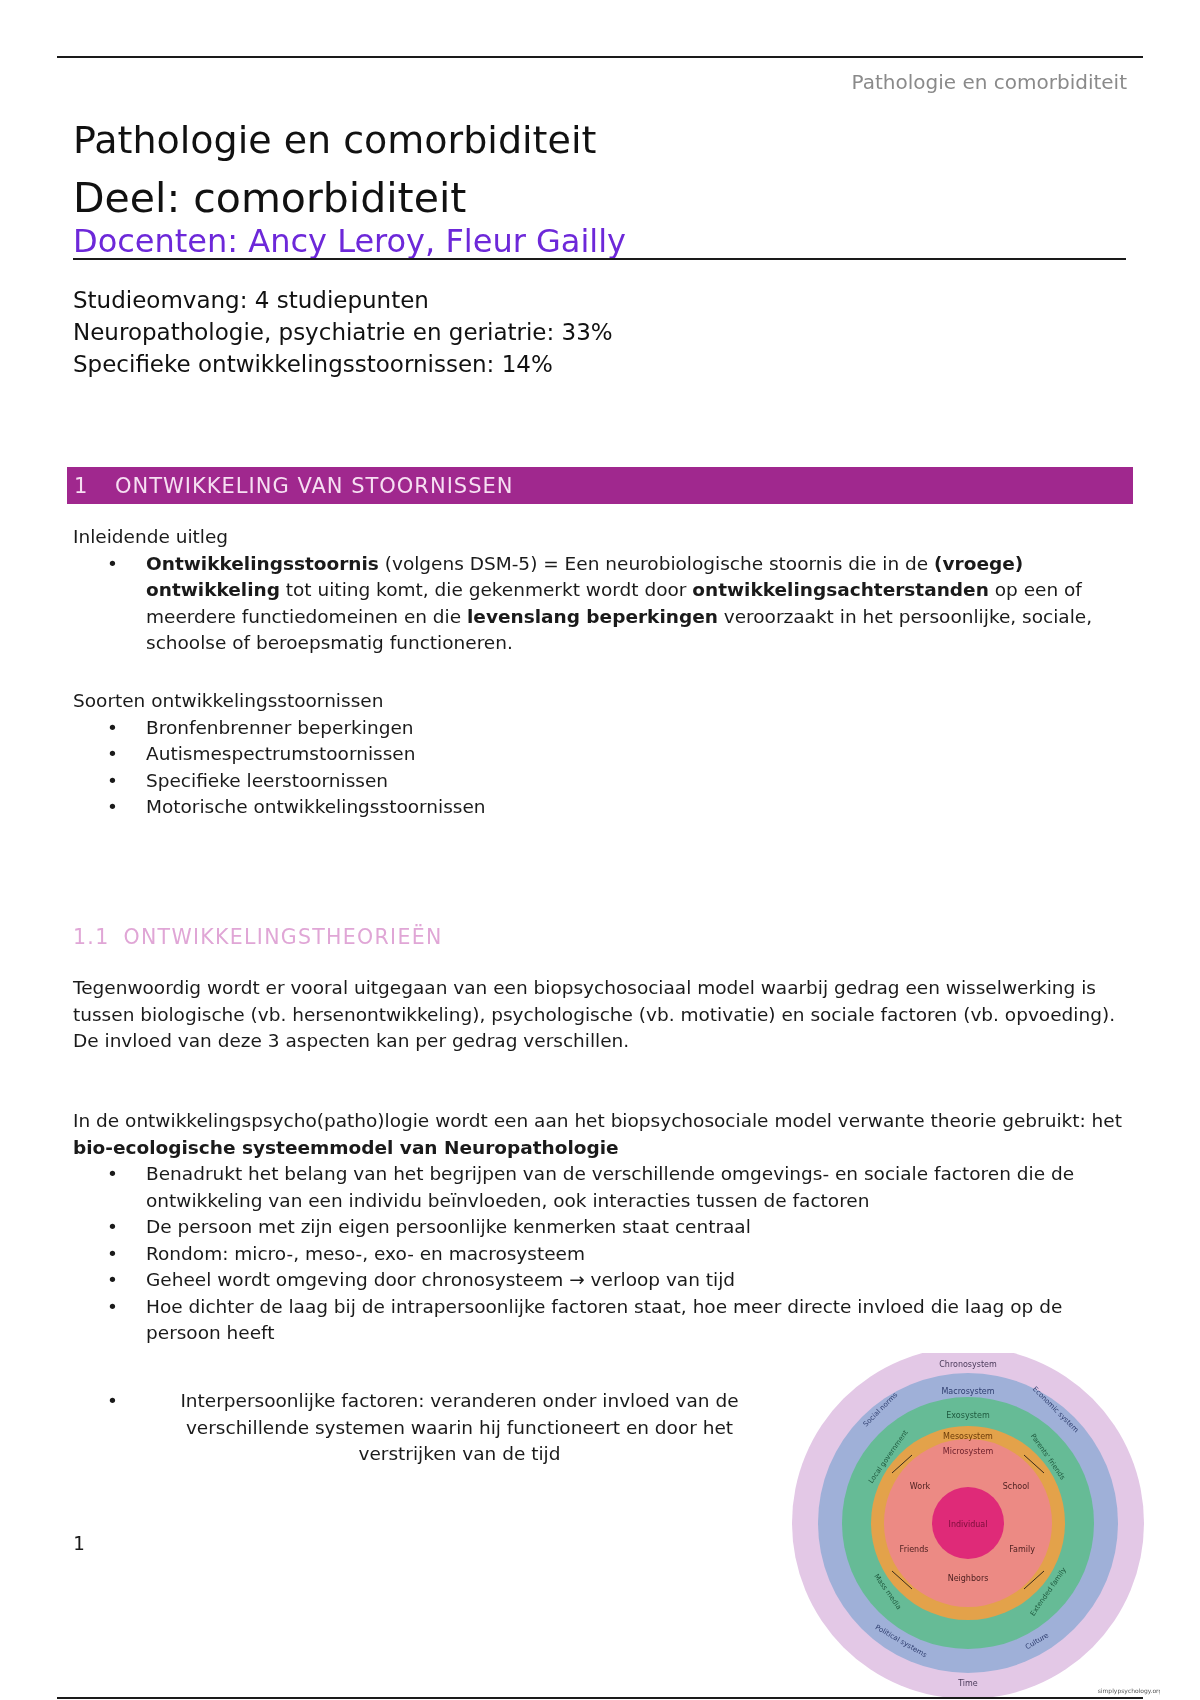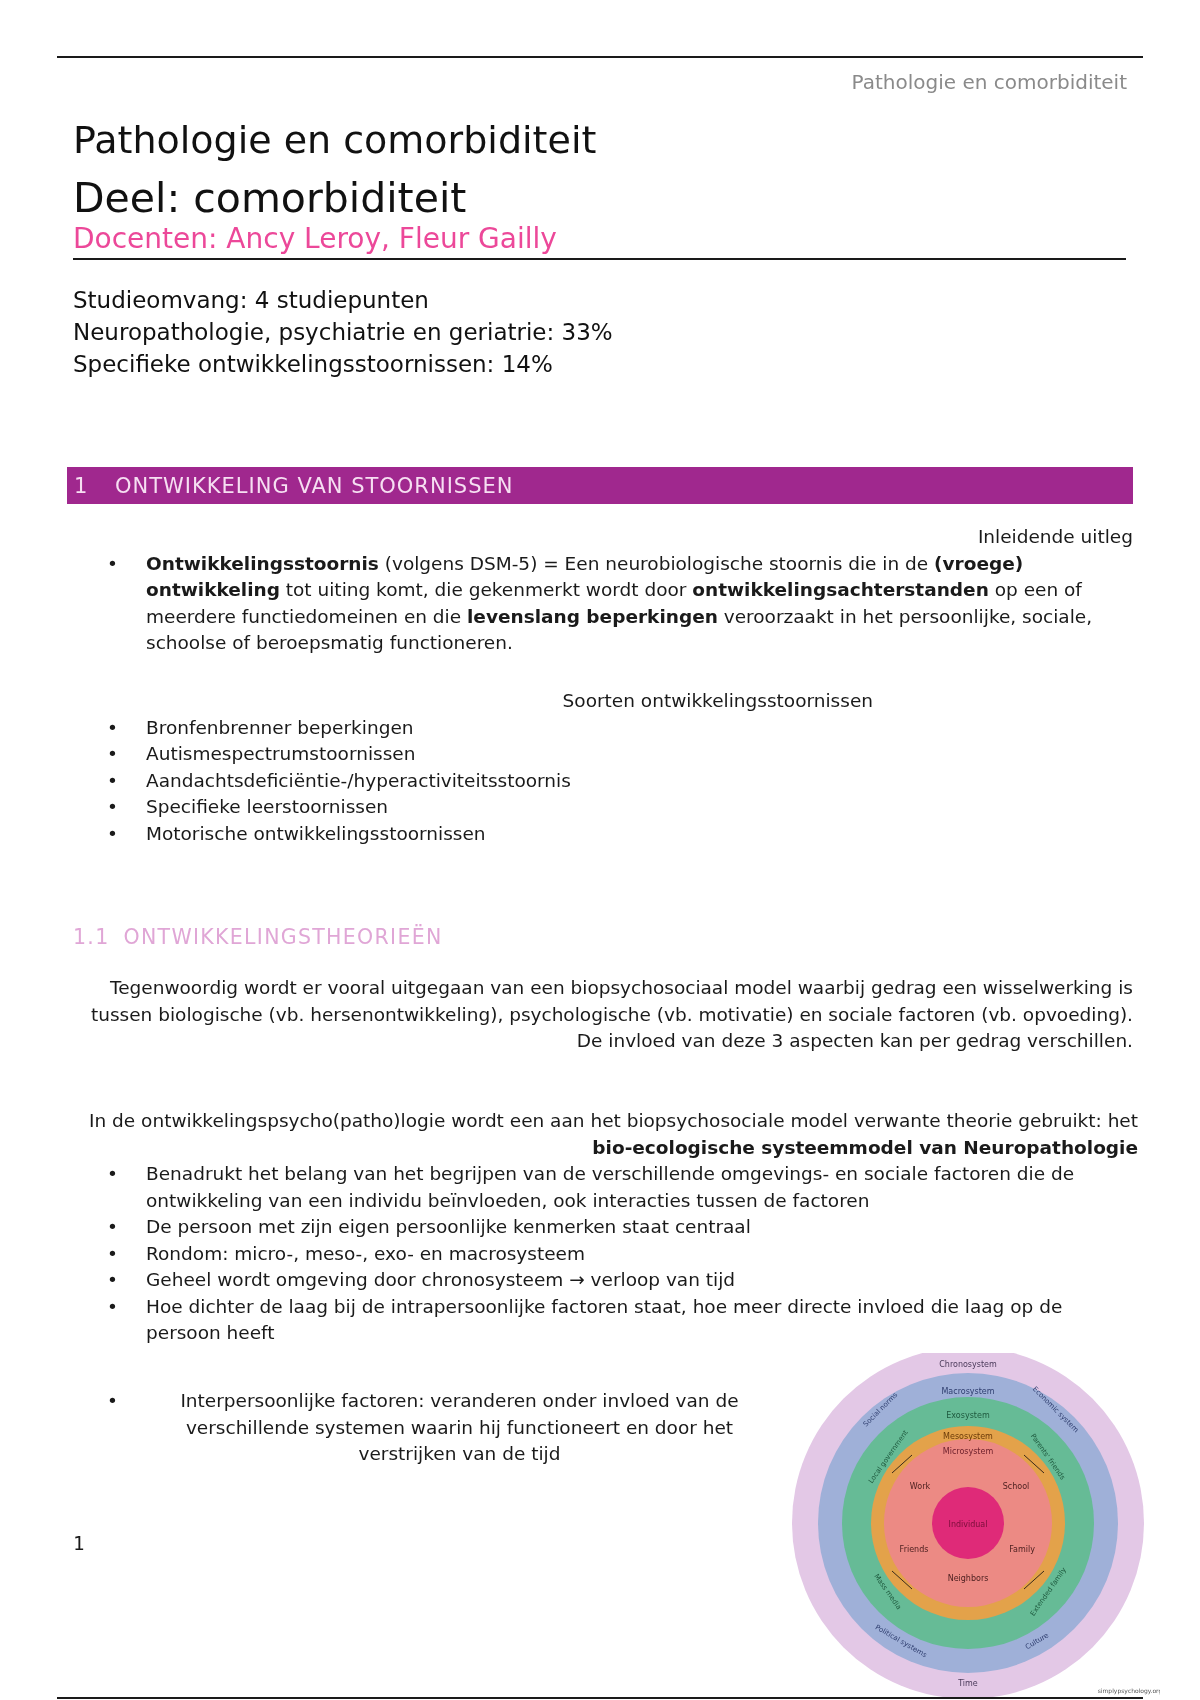--- a/index.html
+++ b/index.html
@@ -5,32 +5,32 @@
   html, body { margin: 0; padding: 0; background: #ffffff; }
   body {
     width: 1200px; height: 1700px; position: relative; overflow: hidden;
     font-family: "DejaVu Sans", sans-serif; color: #1a1a1a;
   }
   .rule-top { position: absolute; left: 57px; top: 56px; width: 1086px; height: 2px; background: #1a1a1a; }
   .rule-bottom { position: absolute; left: 57px; top: 1697px; width: 1086px; height: 2px; background: #1a1a1a; }
   .running-header { position: absolute; right: 73px; top: 70px; font-size: 20px; color: #8a8a8a; }
   .title { position: absolute; left: 73px; top: 118px; font-size: 38px; color: #111; }
   .subtitle { position: absolute; left: 73px; top: 174px; font-size: 41px; color: #111; }
-  .teachers { position: absolute; left: 73px; top: 222px; font-size: 28px; color: #ec4899; }
+  .teachers { position: absolute; left: 73px; top: 222px; font-size: 32px; color: #6d28d9; }
   .title-rule { position: absolute; left: 73px; top: 258px; width: 1053px; height: 2px; background: #1a1a1a; }
   .meta { position: absolute; left: 73px; top: 284px; font-size: 23px; line-height: 32px; color: #111; }
   .meta div { white-space: nowrap; }
   .h1-bar {
     position: absolute; left: 67px; top: 467px; width: 1066px; height: 37px;
     background: #a0288e; color: #f6dff2; font-size: 21px; letter-spacing: 1px;
     display: flex; align-items: center;
   }
   .h1-bar .num { margin-left: 7px; width: 41px; }
   .block { position: absolute; left: 73px; font-size: 18.5px; line-height: 26.5px; color: #1a1a1a; }
-  .block p { margin: 0; text-align: right; }
+  .block p { margin: 0; }
   ul.bul { margin: 0; padding: 0; list-style: none; }
   ul.bul li { position: relative; padding-left: 73px; }
   ul.bul li::before { content: "•"; position: absolute; left: 34px; top: 0; }
   .h2 { position: absolute; left: 73px; top: 925px; font-size: 20.5px; letter-spacing: 1.3px; color: #e0a6d6; }
   .h2 .num { margin-right: 14px; }
   .page-num { position: absolute; left: 73px; top: 1532px; font-size: 19px; font-family: "DejaVu Sans Mono", monospace; }
   .figure { position: absolute; left: 790px; top: 1353px; width: 370px; height: 345px; }
   .figure svg { width: 100%; height: 100%; }
 </style>
 </head>
@@ -60,21 +60,20 @@
   <ul class="bul">
     <li><b>Ontwikkelingsstoornis</b><span> (volgens DSM-5) = Een neurobiologische stoornis die in de </span><b>(vroege) ontwikkeling</b><span> tot uiting komt, die gekenmerkt wordt door </span><b>ontwikkelingsachterstanden</b><span> op een of meerdere functiedomeinen en die </span><b>levenslang beperkingen</b><span> veroorzaakt in het persoonlijke, sociale, schoolse of beroepsmatig functioneren.</span></li>
   </ul>
 </div>
 
 <div class="block" style="top:688px; width:800px;">
   <p>Soorten ontwikkelingsstoornissen</p>
   <ul class="bul">
     <li>Bronfenbrenner beperkingen</li>
     <li>Autismespectrumstoornissen</li>
-    <li>Aandachtsdeficiëntie-/hyperactiviteitsstoornis</li>
     <li>Specifieke leerstoornissen</li>
     <li>Motorische ontwikkelingsstoornissen</li>
   </ul>
 </div>
 
 <div class="h2">
   <span class="num">1.1</span><span>ONTWIKKELINGSTHEORIEËN</span>
 </div>
 
 <div class="block" style="top:975px; width:1060px;">

